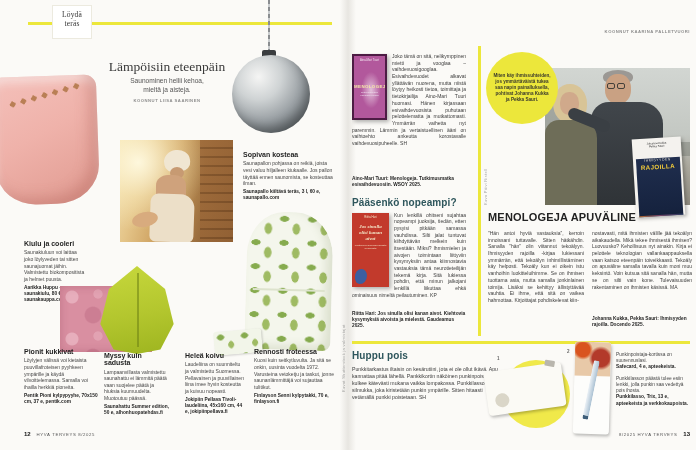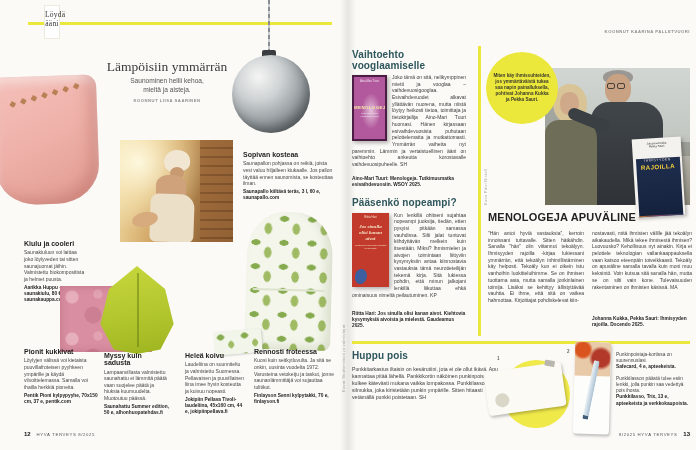--- a/index.html
+++ b/index.html
@@ -68,30 +68,30 @@
   .lassotop{background:radial-gradient(circle 10px at 8px 8px,#d9541f 70%,rgba(0,0,0,0)),radial-gradient(circle 12px at 26px 16px,#b33a2a 70%,rgba(0,0,0,0)),#e8c9a8}
   .pen{background:linear-gradient(90deg,#eef3f7,#a9c0d2);border-radius:2px;transform:rotate(10deg);border-bottom:4px solid #3f5f7a}
   .cap-s{font-size:4.8px;line-height:1.3;color:#474747}
   .cap-b{font-size:4.8px;line-height:1.3;font-weight:700;color:#1f1f1f}
   .lens{width:8px;height:6px;border:1px solid #44403a;border-radius:2px}
 </style>
 </head>
 <body>
 
 <div class="abs hline" style="left:28px;top:22px;width:304px;height:3px"></div>
-<div class="abs badge serif" style="left:44px;top:5px;width:16px;height:34px">
+<div class="abs badge serif" style="left:52px;top:5px;width:40px;height:34px">
   <div>Löydä</div>
-  <div>ääni</div>
+  <div>teräs</div>
 </div>
 
 <div class="abs chain" style="left:268px;top:0;width:2px;height:57px"></div>
 <div class="abs ballcap" style="left:262px;top:50px;width:14px;height:8px"></div>
 <div class="abs ball" style="left:232px;top:55px;width:78px;height:78px"></div>
 
-<div class="abs serif" style="left:96px;top:59px;width:142px;text-align:center;font-size:13.5px;color:#3a3a3a">Lämpöisiin ymmärrän</div>
+<div class="abs serif" style="left:96px;top:59px;width:142px;text-align:center;font-size:13.5px;color:#3a3a3a">Lämpöisiin eteenpäin</div>
 <div class="abs" style="left:96px;top:77px;width:142px;text-align:center;font-size:6.6px;color:#555">Saunominen hellii kehoa,</div>
 <div class="abs" style="left:96px;top:86px;width:142px;text-align:center;font-size:6.6px;color:#555">mieltä ja aisteja.</div>
 <div class="abs byline" style="left:96px;top:98px;width:142px;text-align:center">KOONNUT LIISA SAARINEN</div>
 
 <div class="abs bucket" style="left:-4px;top:76px;width:102px;height:128px">
   <div class="beads" style="position:absolute;left:12px;top:14px"></div>
 </div>
 
 <div class="abs saunaphoto" style="left:120px;top:140px;width:113px;height:102px">
   <div class="abs wood" style="left:80px;top:0;width:33px;height:102px"></div>
@@ -149,21 +149,20 @@
 <div class="abs footer" style="left:24px;top:431px">
   <b>12</b>
   <span style="margin-left:4px">HYVÄ TERVEYS 8/2025</span>
 </div>
 
 <div class="abs gutter" style="left:340px;top:0;width:16px;height:450px"></div>
 
 <div class="abs byline" style="left:520px;top:29px;width:170px;text-align:right">KOONNUT KAARINA PALLETVUORI</div>
 
 <div class="abs art" style="left:352px;top:50px;width:114px">
-  <h3 class="art-h teal">Vaihtoehto vooglaamiselle</h3>
   <div style="height:104px;overflow:hidden;margin-top:3px">
     <div class="book book1" style="float:left;width:35px;height:66px;margin:1px 5px 2px 0">
       <div class="a">Aino-Mari Tuuri</div>
       <div class="t">MENOLOGEJA</div>
       <div class="s">Tutkimusmatka esivaihdevuosiin</div>
     </div>
     <p class="body">Joko tämä on sitä, nelikymppinen mietti ja vooglaa – vaihdevuosigooglaa. Esivaihdevuodet alkavat yllättävän nuorena, mutta niistä löytyy heikosti tietoa, toimittaja ja tietokirjailija Aino-Mari Tuuri huomasi. Hänen kirjassaan esivaihdevuosista puhutaan pelottelematta ja mutkattomasti. Ymmärrän vaihetta nyt paremmin. Lämmin ja vertaistuellinen ääni on vaihtoehto ankeutta korostavalle vaihdevuosipuheelle. SH</p>
   </div>
 </div>
 <p class="abs ref" style="left:352px;top:176px;width:114px">Aino-Mari Tuuri: Menologeja. Tutkimusmatka esivaihdevuosiin. WSOY 2025.</p>

